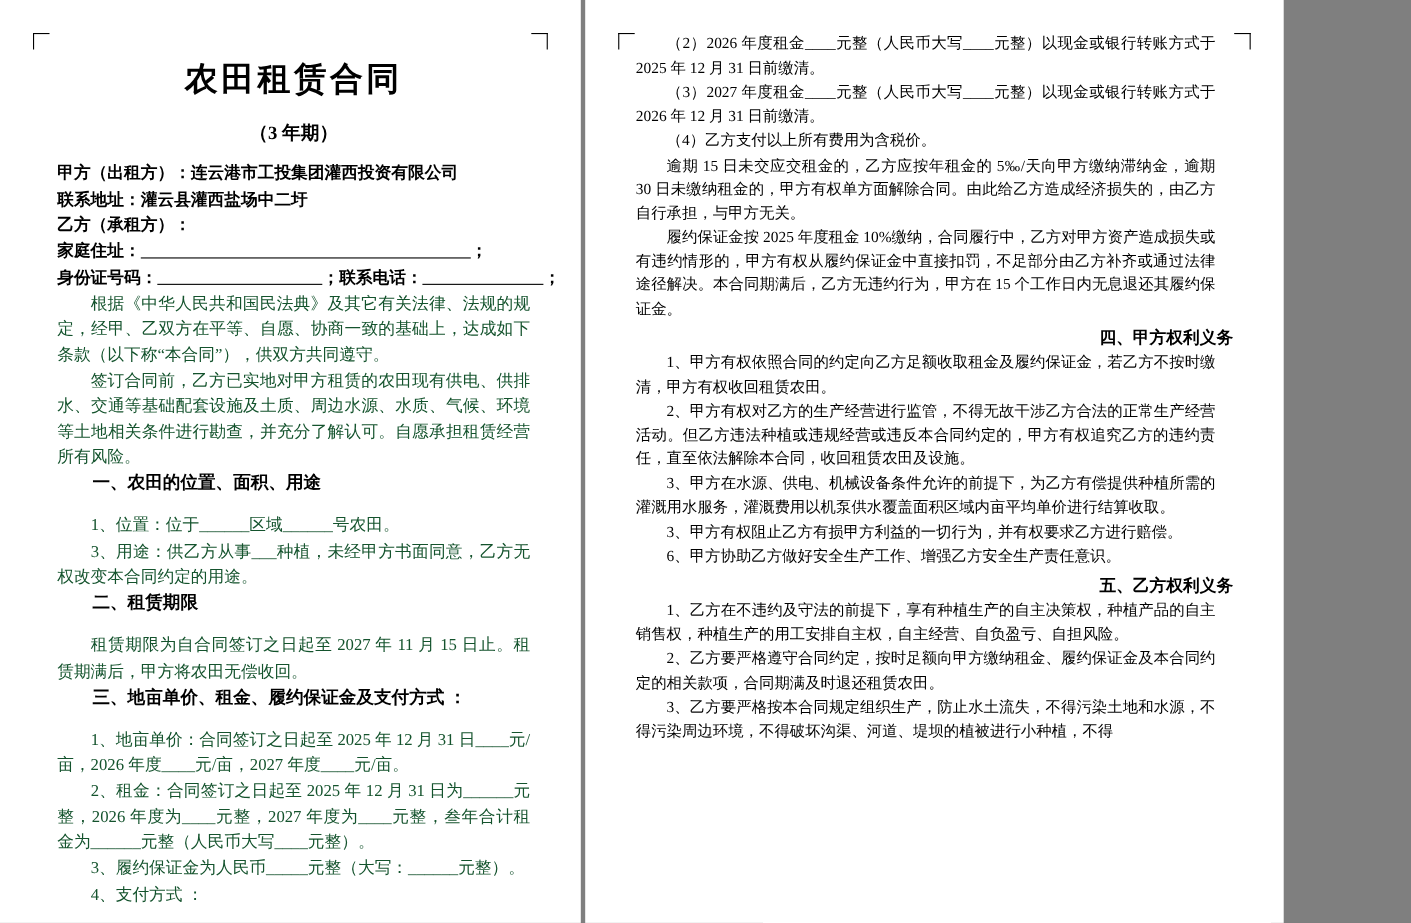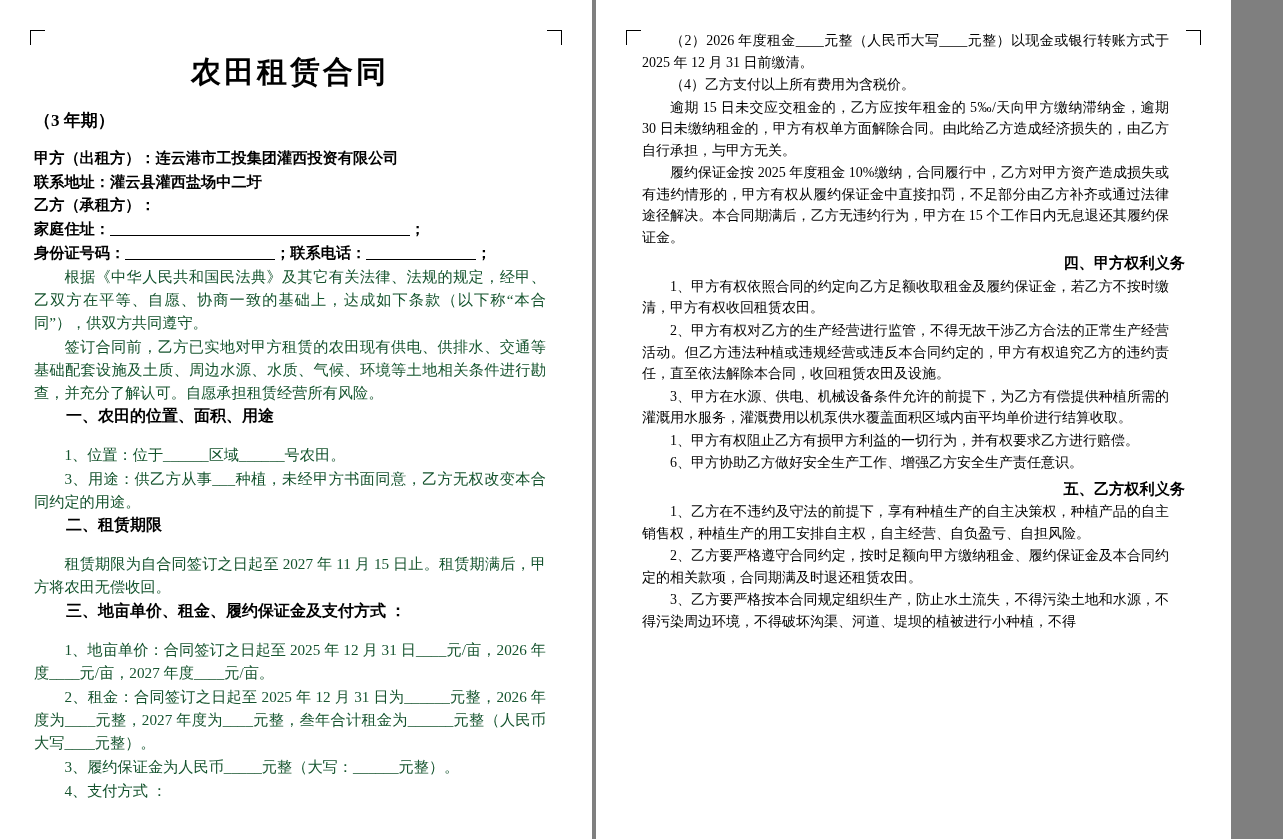--- a/index.html
+++ b/index.html
@@ -19,24 +19,24 @@
     height: 839px;
     background: #7f7f7f;
   }
   .page {
     background: #ffffff;
     position: relative;
     box-sizing: border-box;
     overflow: hidden;
   }
   .page-left {
-    width: 592px;
+    width: 528px;
     height: 839px;
     margin-right: 4px;
-    padding: 30px 46px 0 34px;
+    padding: 30px 46px 0 52px;
   }
   .page-right {
     width: 635px;
     height: 839px;
     padding: 30px 46px 0 46px;
   }
   
   .mark {
     position: absolute;
     border-color: #000;
@@ -48,20 +48,21 @@
 
   .doc-title {
     text-align: center;
     font-size: 30px;
     font-weight: bold;
     letter-spacing: 3px;
     margin: 22px 0 0 0;
     font-family: "Liberation Serif", serif;
   }
   .doc-subtitle {
+    text-align: center;
     font-size: 17px;
     font-weight: bold;
     margin: 16px 0 14px 0;
   }
   .para {
     font-size: 15.2px;
     line-height: 1.52;
     margin: 0 0 1px 0;
     text-align: justify;
     color: #14532d;
@@ -128,30 +129,31 @@
     <p class="para indent">3、履约保证金为人民币_____元整（大写：______元整）。</p>
     <p class="para indent">4、支付方式 ：</p>
 
   </div>
 
   <div class="page page-right">
     <div class="mark tl"></div>
     <div class="mark tr"></div>
 
     <p class="rp indent">（2）2026 年度租金____元整（人民币大写____元整）以现金或银行转账方式于 2025 年 12 月 31 日前缴清。</p>
+    <p class="rp indent">（3）2027 年度租金____元整（人民币大写____元整）以现金或银行转账方式于 2026 年 12 月 31 日前缴清。</p>
     <p class="rp indent">（4）乙方支付以上所有费用为含税价。</p>
 
     <p class="rp indent">逾期 15 日未交应交租金的，乙方应按年租金的 5‰/天向甲方缴纳滞纳金，逾期 30 日未缴纳租金的，甲方有权单方面解除合同。由此给乙方造成经济损失的，由乙方自行承担，与甲方无关。</p>
     <p class="rp indent">履约保证金按 2025 年度租金 10%缴纳，合同履行中，乙方对甲方资产造成损失或有违约情形的，甲方有权从履约保证金中直接扣罚，不足部分由乙方补齐或通过法律途径解决。本合同期满后，乙方无违约行为，甲方在 15 个工作日内无息退还其履约保证金。</p>
 
     <p class="rhead">四、甲方权利义务</p>
     <p class="rp indent">1、甲方有权依照合同的约定向乙方足额收取租金及履约保证金，若乙方不按时缴清，甲方有权收回租赁农田。</p>
     <p class="rp indent">2、甲方有权对乙方的生产经营进行监管，不得无故干涉乙方合法的正常生产经营活动。但乙方违法种植或违规经营或违反本合同约定的，甲方有权追究乙方的违约责任，直至依法解除本合同，收回租赁农田及设施。</p>
     <p class="rp indent">3、甲方在水源、供电、机械设备条件允许的前提下，为乙方有偿提供种植所需的灌溉用水服务，灌溉费用以机泵供水覆盖面积区域内亩平均单价进行结算收取。</p>
-    <p class="rp indent">1、甲方有权阻止乙方有损甲方利益的一切行为，并有权要求乙方进行赔偿。</p>
+    <p class="rp indent">3、甲方有权阻止乙方有损甲方利益的一切行为，并有权要求乙方进行赔偿。</p>
     <p class="rp indent">6、甲方协助乙方做好安全生产工作、增强乙方安全生产责任意识。</p>
 
     <p class="rhead">五、乙方权利义务</p>
     <p class="rp indent">1、乙方在不违约及守法的前提下，享有种植生产的自主决策权，种植产品的自主销售权，种植生产的用工安排自主权，自主经营、自负盈亏、自担风险。</p>
     <p class="rp indent">2、乙方要严格遵守合同约定，按时足额向甲方缴纳租金、履约保证金及本合同约定的相关款项，合同期满及时退还租赁农田。</p>
     <p class="rp indent">3、乙方要严格按本合同规定组织生产，防止水土流失，不得污染土地和水源，不得污染周边环境，不得破坏沟渠、河道、堤坝的植被进行小种植，不得</p>
   </div>
 
 </div>
 

